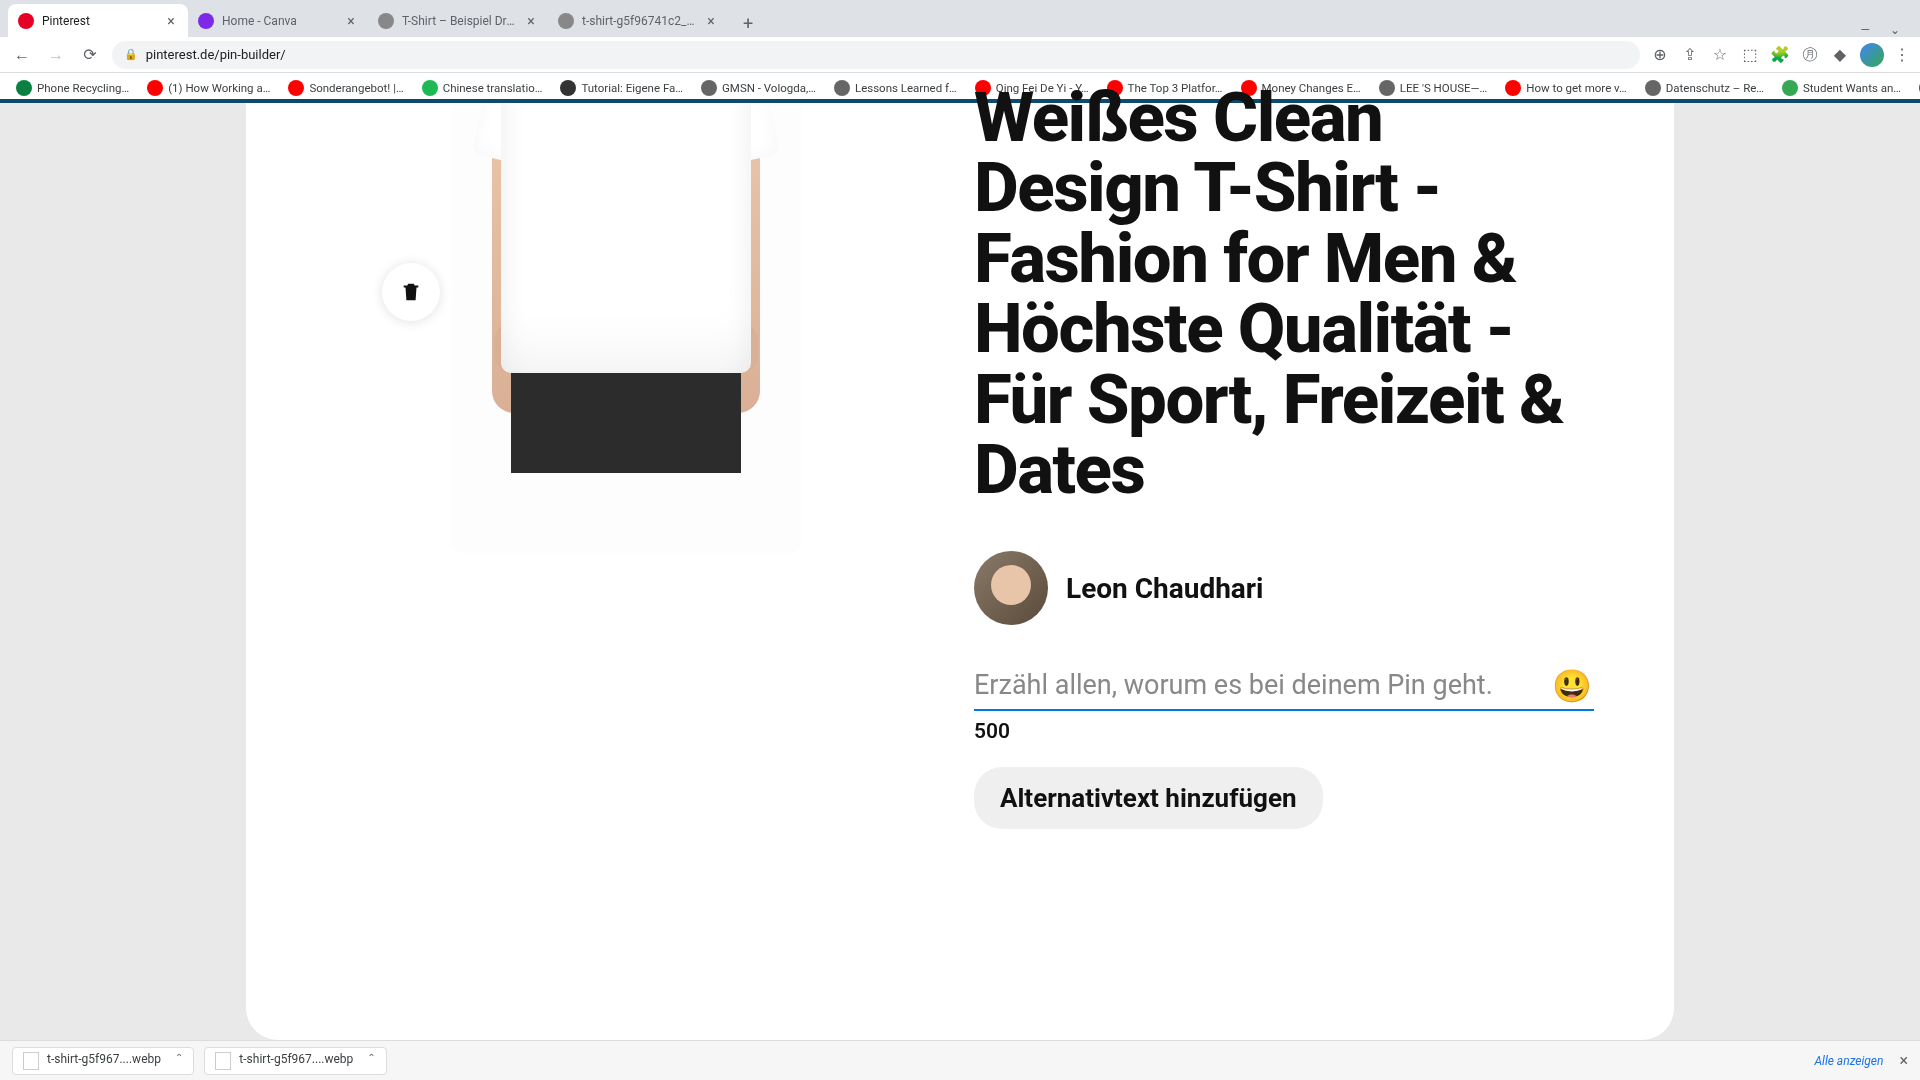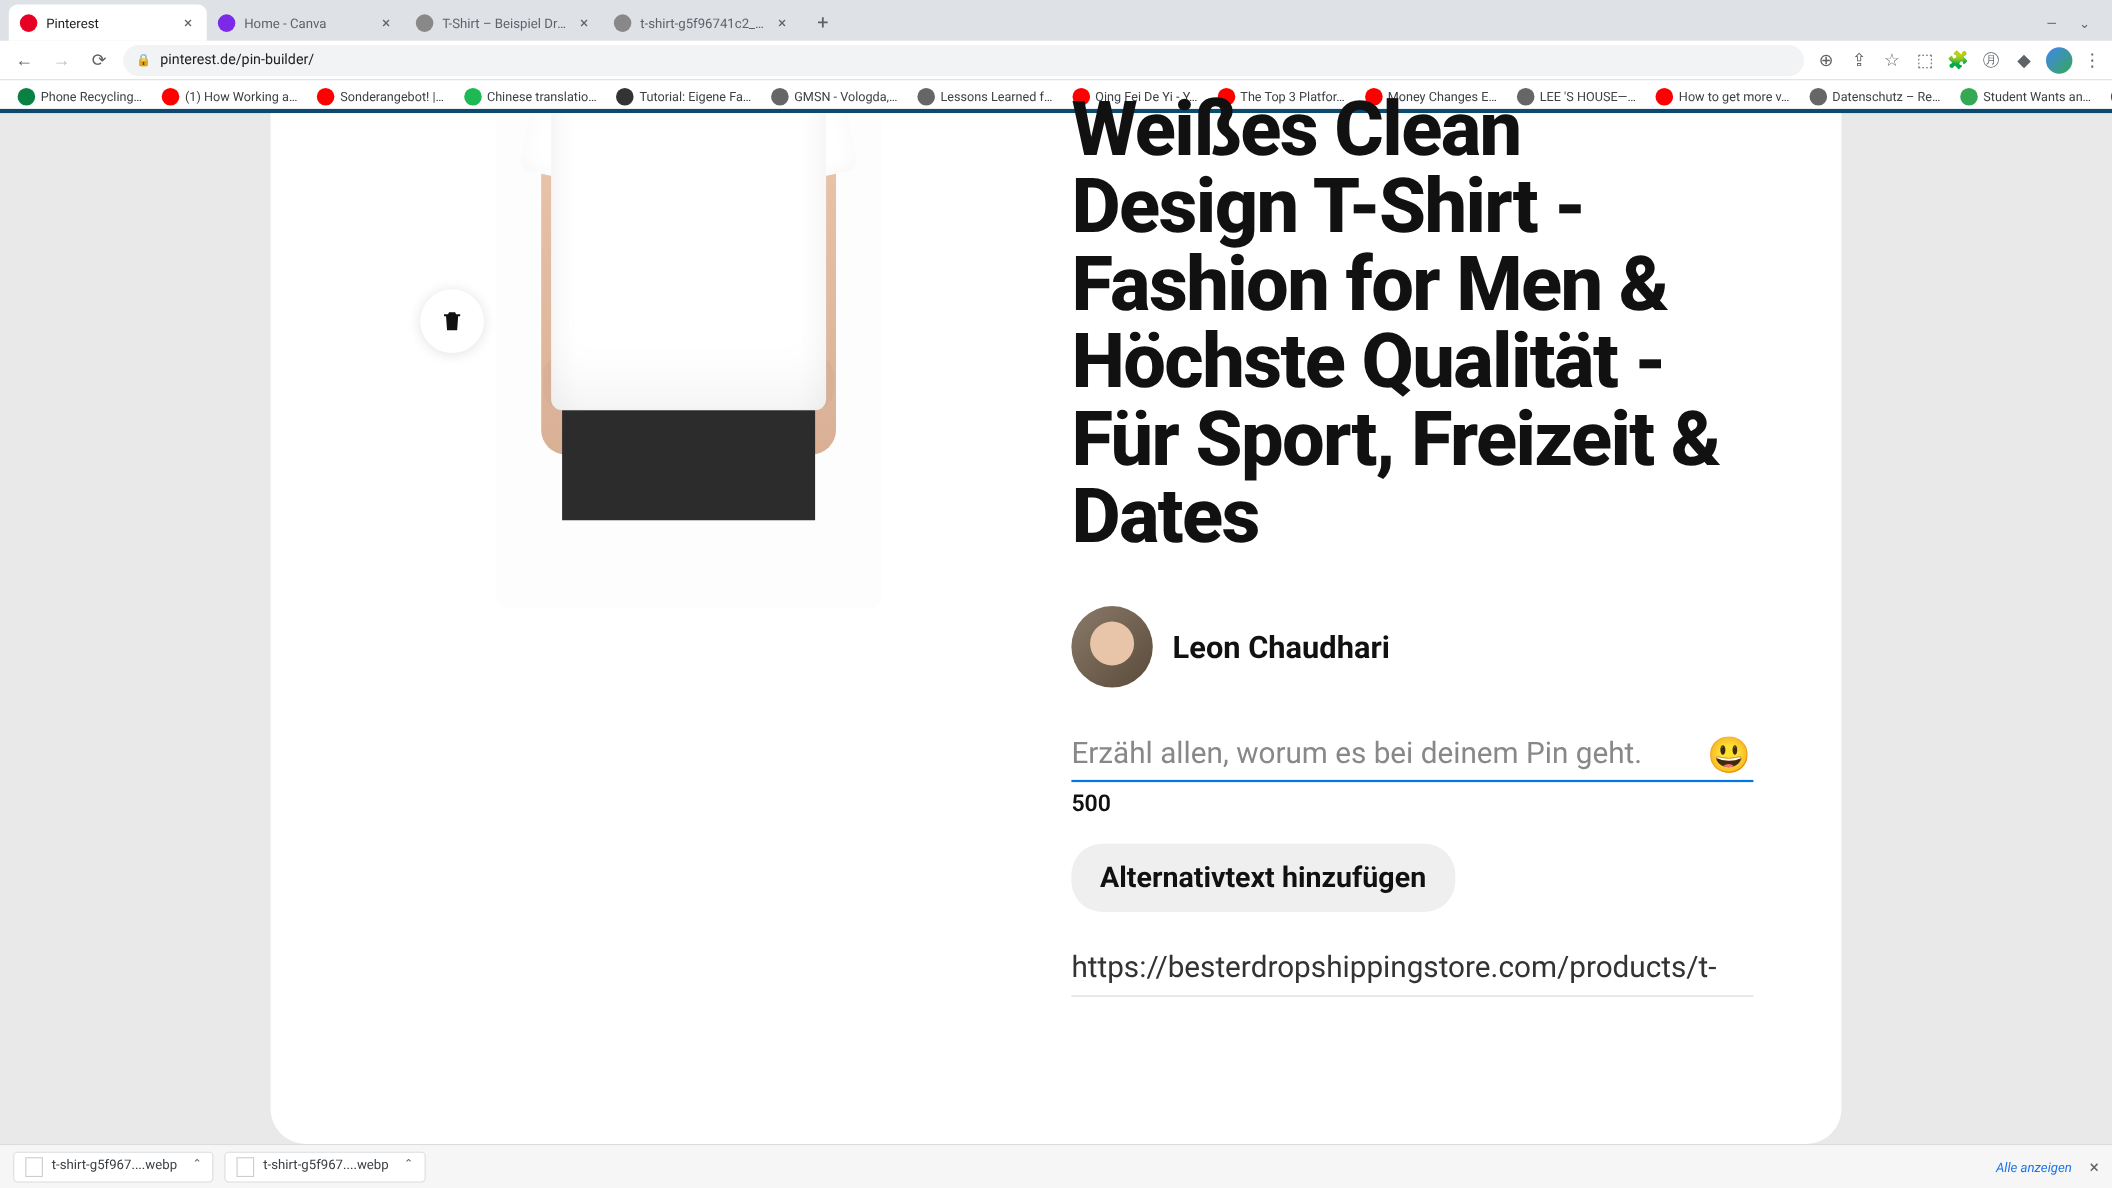--- a/index.html
+++ b/index.html
@@ -1,20 +1,20 @@
 <!DOCTYPE html>
 <html><head>
   <meta charset="utf-8">
   <style>
     * { margin: 0; padding: 0; box-sizing: border-box; font-family: -apple-system, BlinkMacSystemFont, "Segoe UI", Roboto, Helvetica, Arial, sans-serif; }
     body { background: #fff; width: 1920px; height: 1080px; overflow: hidden; }
 
     
     .browser-chrome { background: #dee1e6; }
-    .tab-strip { display: flex; align-items: center; height: 37px; padding: 4px 8px 0 8px; gap: 0; }
+    .tab-strip { display: flex; align-items: flex-end; height: 37px; padding: 4px 8px 0 8px; gap: 0; }
     .tab { display: flex; align-items: center; gap: 8px; padding: 0 10px; height: 33px; font-size: 12px; color: #5f6368; border-radius: 8px 8px 0 0; min-width: 180px; max-width: 180px; cursor: pointer; }
     .tab.active { background: #fff; color: #202124; }
     .tab-favicon { width: 16px; height: 16px; border-radius: 50%; flex-shrink: 0; }
     .tab-title { flex: 1; white-space: nowrap; overflow: hidden; text-overflow: ellipsis; }
     .tab-close { font-size: 14px; color: #5f6368; cursor: pointer; width: 14px; text-align: center; }
     .new-tab { width: 28px; height: 28px; display: flex; align-items: center; justify-content: center; border-radius: 50%; color: #5f6368; font-size: 18px; cursor: pointer; margin-left: 6px; }
     .window-controls { margin-left: auto; display: flex; gap: 20px; padding-right: 12px; color: #5f6368; font-size: 12px; }
 
     .toolbar { background: #fff; display: flex; align-items: center; height: 36px; padding: 0 10px; gap: 10px; border-bottom: 1px solid #dadce0; }
     .nav-btn { width: 24px; height: 24px; display: flex; align-items: center; justify-content: center; color: #5f6368; cursor: pointer; border-radius: 50%; }
@@ -224,23 +224,20 @@
         <input class="desc-input" type="text" placeholder="Erzähl allen, worum es bei deinem Pin geht." style="">
         <span class="emoji-btn">😃</span>
       </div>
 
       <div class="hint-row">
         <span class="char-count">500</span>
       </div>
 
       <div class="alt-btn">Alternativtext hinzufügen</div>
 
-      <div class="link-row">
-        <div class="link-text">https://besterdropshippingstore.com/products/t-</div>
-      </div>
     </div>
   </div>
 </div>
 
 <div class="downloads-bar">
   <div class="download-item">
     <span class="download-file-icon"></span>
     <span>t-shirt-g5f967....webp</span>
     <span class="download-chevron">⌃</span>
   </div>

